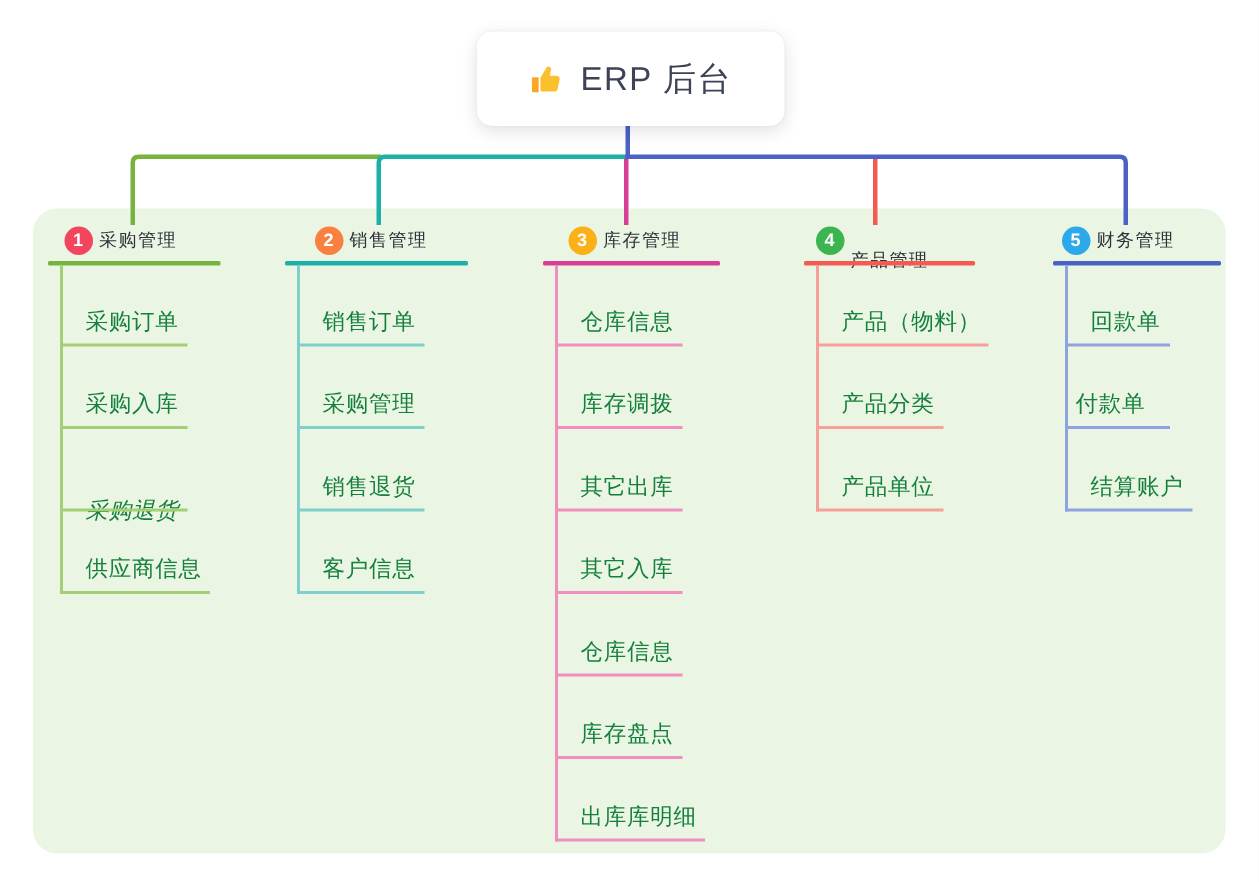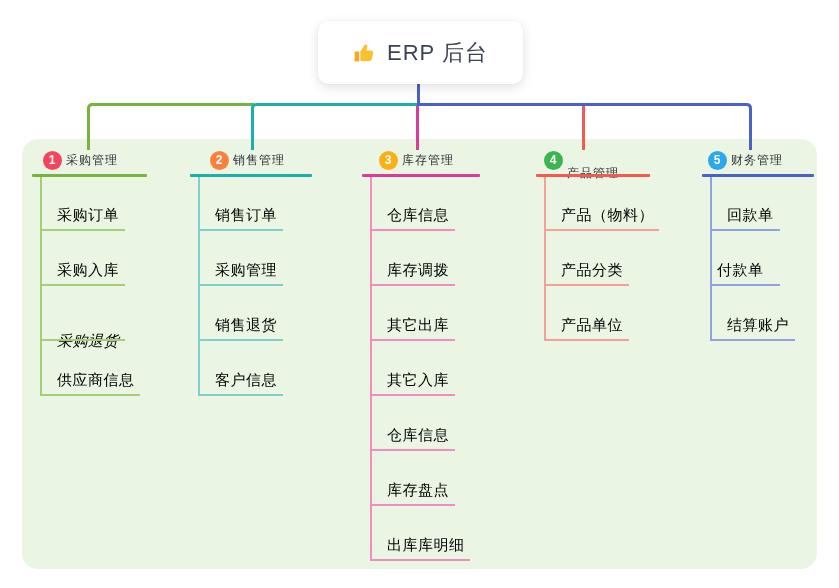--- a/index.html
+++ b/index.html
@@ -12,21 +12,21 @@
              display:flex;align-items:center;justify-content:center;gap:10px;}
   .root-title{font-size:22px;font-weight:500;color:#3d4357;letter-spacing:1px;}
   .thumb{display:flex;align-items:center;}
   .badge{position:absolute;width:19px;height:19px;border-radius:50%;color:#fff;font-size:12px;
          font-weight:bold;text-align:center;line-height:19px;}
   .branch-title{position:absolute;height:24px;line-height:24px;font-size:12px;font-weight:500;
                 color:#2f3038;letter-spacing:1px;white-space:nowrap;}
   .branch-underline{position:absolute;height:3px;border-radius:1px;}
   .children{position:absolute;}
   .vline{position:absolute;left:0;top:0;width:2px;}
-  .child{position:absolute;height:22px;line-height:22px;font-size:15px;color:#000000;
+  .child{position:absolute;height:22px;line-height:22px;font-size:15px;color:#15803d;
          letter-spacing:0.5px;white-space:nowrap;}
   .child-underline{position:absolute;height:2px;}
 </style>
 </head>
 <body>
 
 <div class="canvas">
   <div class="panel" id="panel" style="background: rgb(234, 246, 227);"></div>
   <svg class="connectors" id="connectors" viewBox="0 0 839 588" xmlns="http://www.w3.org/2000/svg">
       <g fill="none" stroke-width="3">

